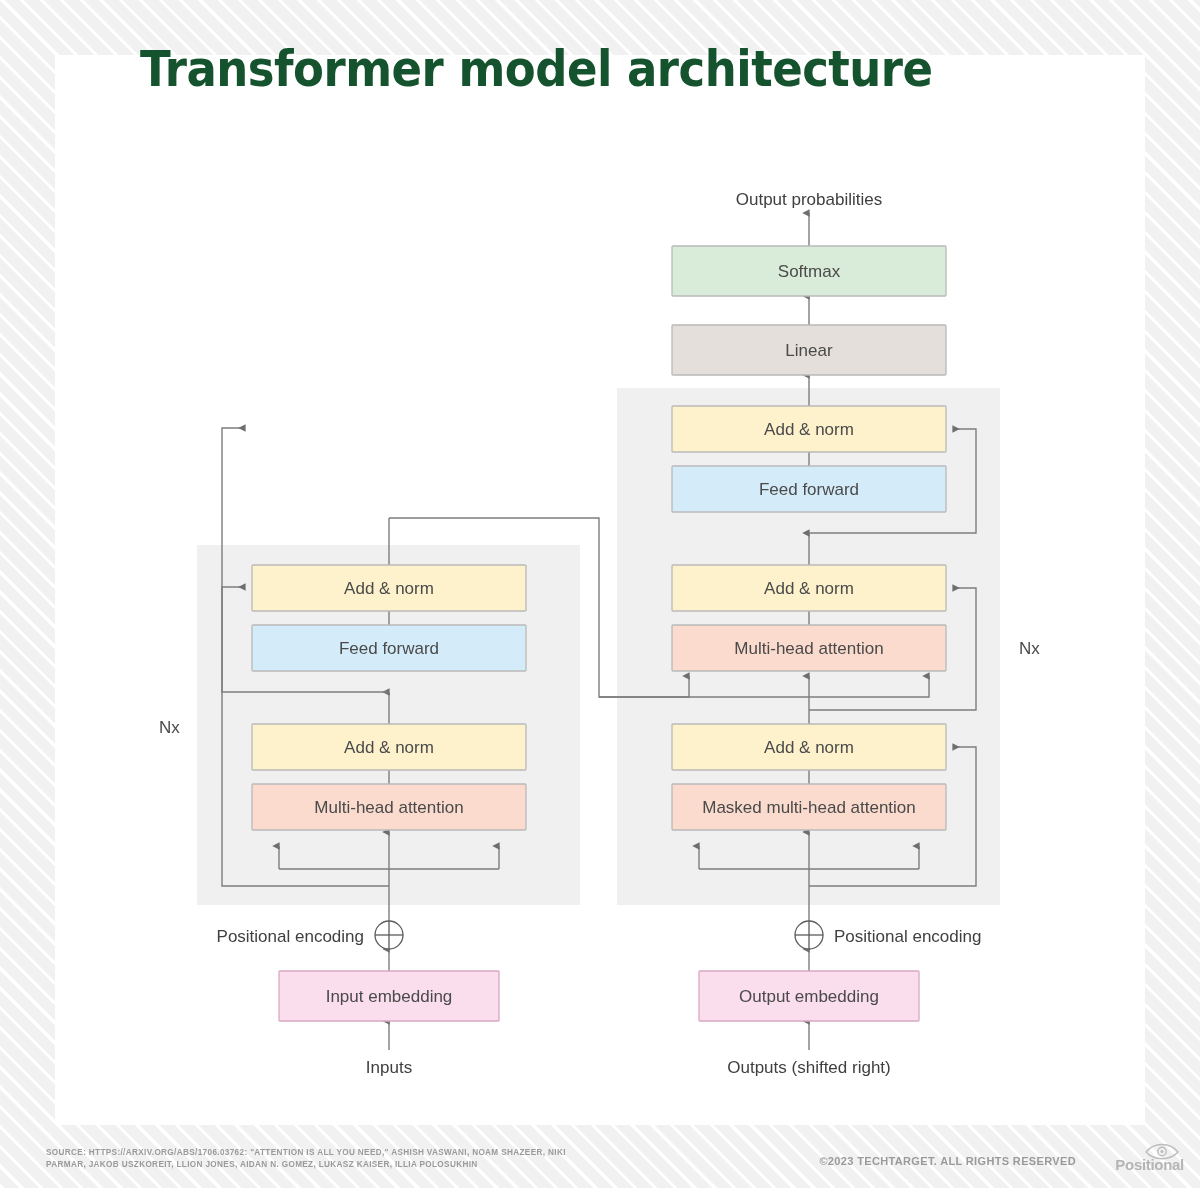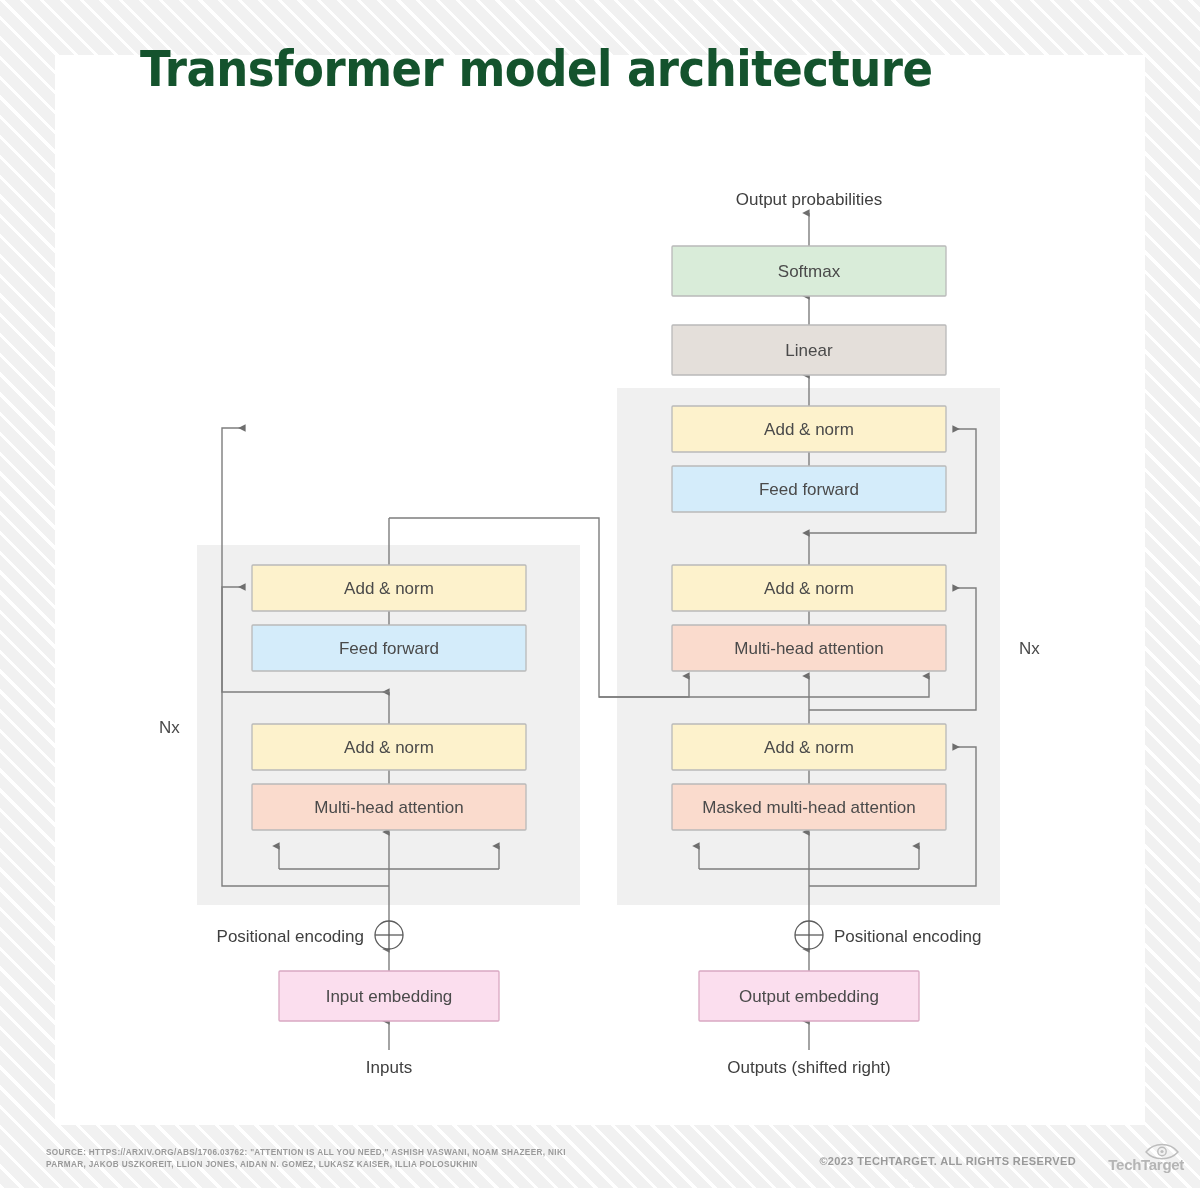--- a/index.html
+++ b/index.html
@@ -250,14 +250,14 @@
 <div id="footer">
   <div id="source-text">SOURCE: HTTPS://ARXIV.ORG/ABS/1706.03762: "ATTENTION IS ALL YOU NEED," ASHISH VASWANI, NOAM SHAZEER, NIKI PARMAR, JAKOB USZKOREIT, LLION JONES, AIDAN N. GOMEZ, LUKASZ KAISER, ILLIA POLOSUKHIN</div>
   <div id="copyright">©2023 TECHTARGET. ALL RIGHTS RESERVED</div>
   <svg id="tt-logo" viewBox="0 0 100 36">
     <g stroke="#bdbdbd" stroke-width="1.4" fill="none">
       <path d="M62,12 C70,2 86,2 94,12 C86,21 70,21 62,12 Z"></path>
       <circle cx="78" cy="11.5" r="4.2"></circle>
       <circle cx="78" cy="11.5" r="1.6" fill="#bdbdbd" stroke="none"></circle>
     </g>
   </svg>
-  <div id="tt-wordmark">TechTarget</div>
+  <div id="tt-wordmark">Positional</div>
 </div>
 
 </body></html>

